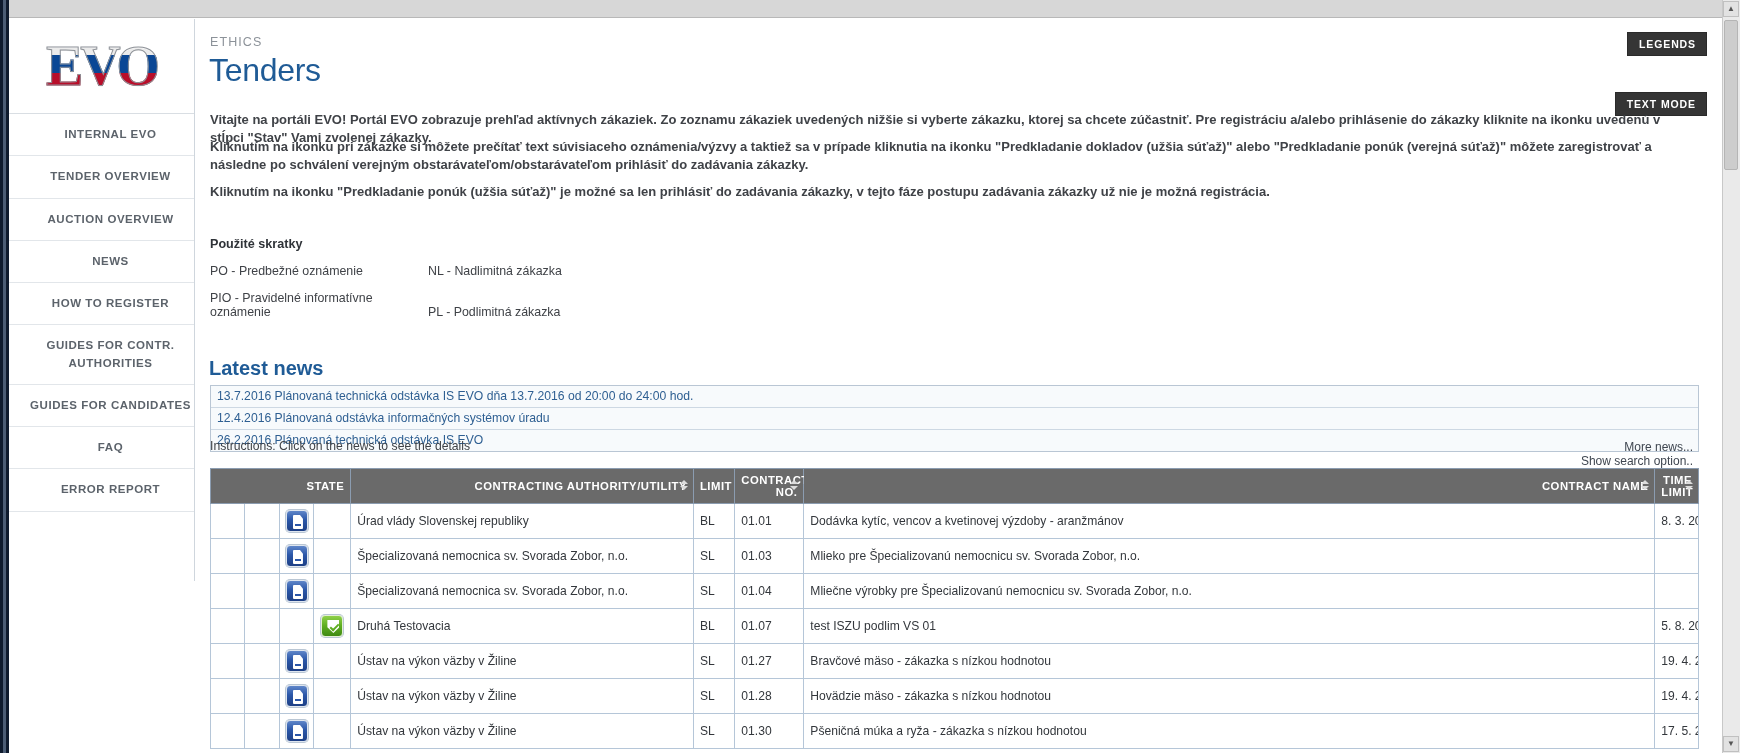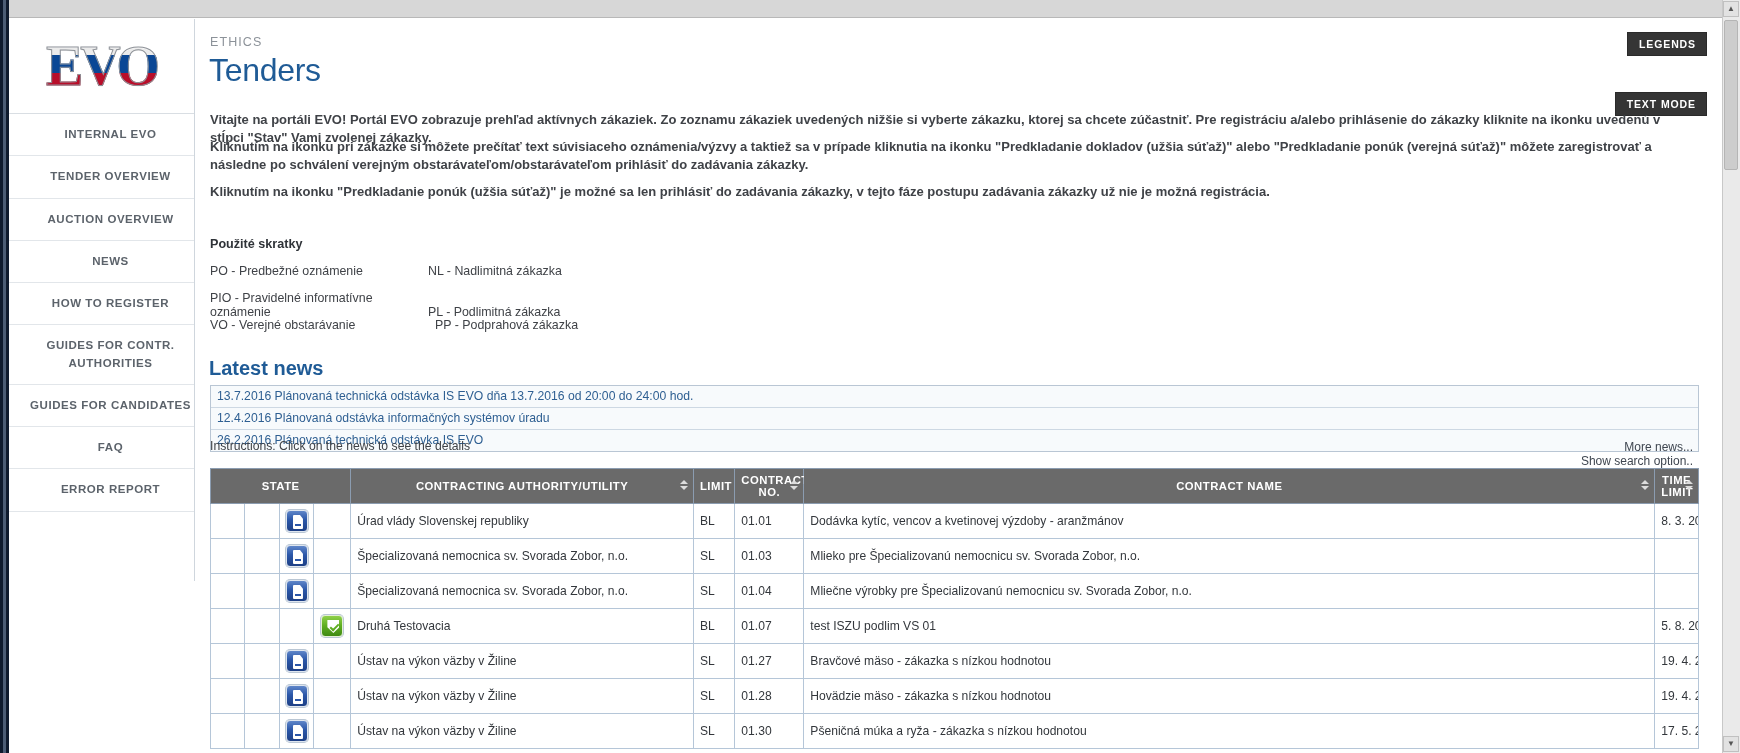--- a/index.html
+++ b/index.html
@@ -221,21 +221,21 @@
     width: 1489px;
     border-collapse: collapse;
     table-layout: fixed;
   }
   table.tenders thead th {
     background: #6a6a6a;
     color: #ffffff;
     font-size: 11.3px;
     font-weight: 700;
     letter-spacing: 0.5px;
-    text-align: center;
+    text-align: right;
     padding: 5px 6px;
     border: 1px solid #8b9cb0;
     vertical-align: middle;
     height: 30px;
     position: relative;
   }
   .sort-arrows {
     position: absolute; right: 5px; top: 50%;
     transform: translateY(-50%);
     display: inline-block;
@@ -363,23 +363,20 @@
       <div class="para p2">Kliknutím na ikonku pri zákazke si môžete prečítať text súvisiaceho oznámenia/výzvy a taktiež sa v prípade kliknutia na ikonku "Predkladanie dokladov (užšia súťaž)" alebo "Predkladanie ponúk (verejná súťaž)" môžete zaregistrovať a následne po schválení verejným obstarávateľom/obstarávateľom prihlásiť do zadávania zákazky.</div>
       <div class="para p3">Kliknutím na ikonku "Predkladanie ponúk (užšia súťaž)" je možné sa len prihlásiť do zadávania zákazky, v tejto fáze postupu zadávania zákazky už nie je možná registrácia.</div>
 
       <div class="abbr-title">Použité skratky</div>
 
       <div class="abbr-row ar1">
         <span class="a-left">PO - Predbežné oznámenie</span><span>NL - Nadlimitná zákazka</span>
       </div>
       <div class="abbr-row ar2">
         <span class="a-left">PIO - Pravidelné informatívne oznámenie</span><span>PL -  Podlimitná zákazka</span>
-      </div>
-      <div class="abbr-row ar3">
-        <span class="a-left">VO - Verejné obstarávanie</span><span>PP - Podprahová zákazka</span>
       </div>
 
       <div class="section-title">Latest news</div>
 
       <div class="news-list">
         <div class="news-item">13.7.2016 Plánovaná technická odstávka IS EVO dňa 13.7.2016 od 20:00 do 24:00 hod.</div>
         <div class="news-item">12.4.2016 Plánovaná odstávka informačných systémov úradu</div>
         <div class="news-item">26.2.2016 Plánovaná technická odstávka IS EVO</div>
       </div>
 

